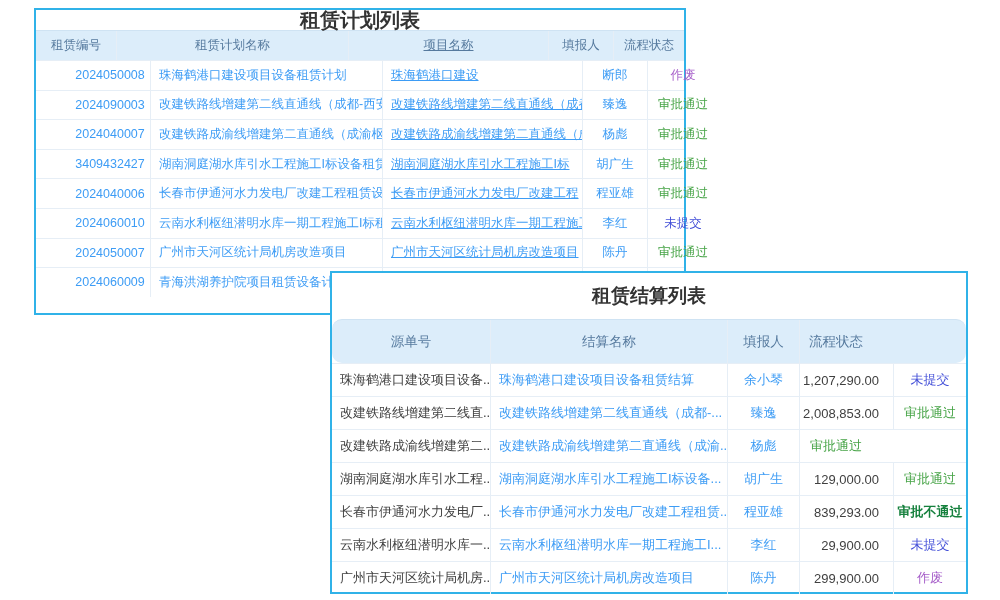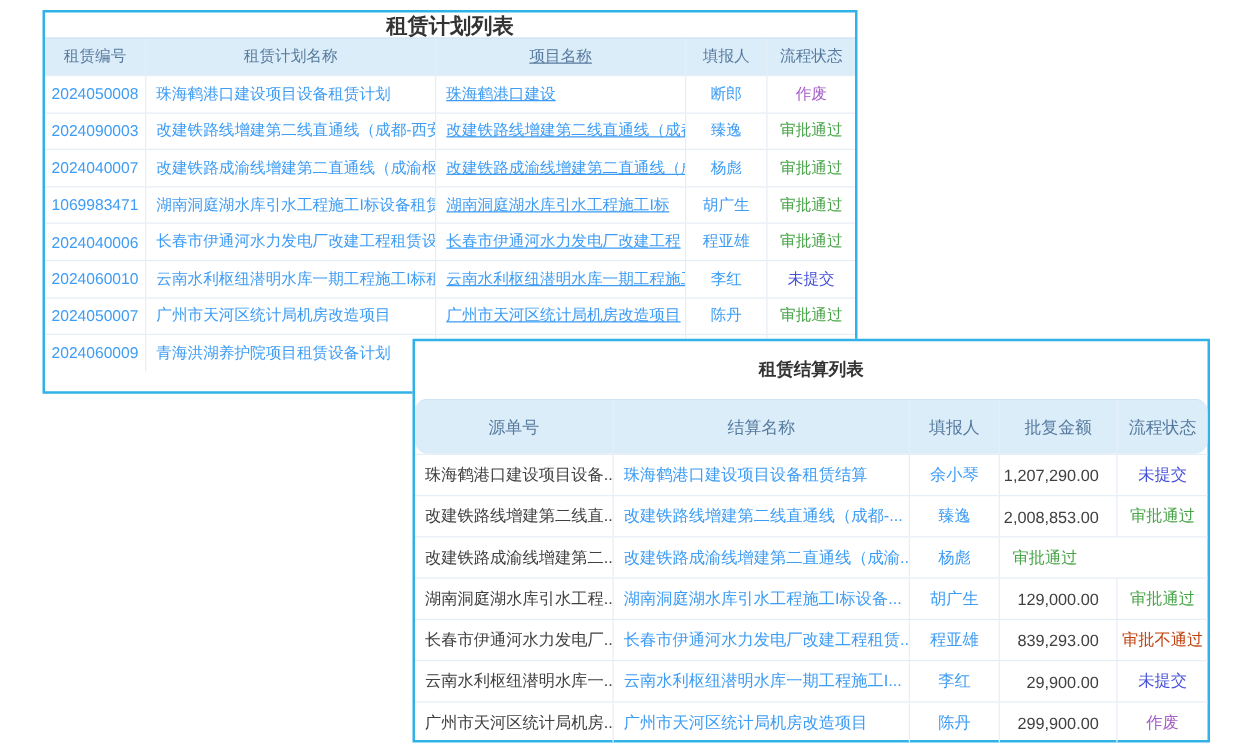--- a/index.html
+++ b/index.html
@@ -12,28 +12,28 @@
     --row-divider:#e6eef6;
   }
   *{box-sizing:border-box;margin:0;padding:0;}
   html,body{width:1000px;height:600px;overflow:hidden;background:#ffffff;
     font-family:"Liberation Sans","DejaVu Sans",sans-serif;}
   .card{position:absolute;background:#ffffff;border:2px solid var(--card-border);}
   .card1{left:34px;top:8px;width:652px;height:307px;z-index:1;}
   .card2{left:330px;top:271px;width:638px;height:323px;z-index:2;}
   .card-title{display:flex;align-items:center;justify-content:center;
     font-weight:bold;color:var(--title-text);}
-  .card1 .card-title{height:20px;font-size:17px;}
-  .card2 .card-title{height:46px;font-size:14px;}
+  .card1 .card-title{height:20px;font-size:20px;}
+  .card2 .card-title{height:46px;font-size:19px;}
   .thead{display:flex;background:var(--header-bg);color:var(--header-text);
     border-top:1px solid #cfe3f3;}
   .card1 .thead{height:30px;font-size:12.5px;}
   .card2 .thead{height:44px;font-size:13.5px;border-radius:10px;}
   .row{display:flex;border-top:1px solid var(--row-divider);}
-  .card1 .row{height:29.6px;font-size:12.5px;}
+  .card1 .row{height:29.6px;font-size:12.5px;padding-left:34px;}
   .card2 .row{height:33px;font-size:13px;}
   .cell,.hcell{display:flex;align-items:center;padding:0 8px;
     white-space:nowrap;overflow:hidden;border-right:1px solid var(--row-divider);
     flex:0 0 auto;}
   .cell:last-child,.hcell:last-child{border-right:none;}
   .hcell{justify-content:center;}
   .center{justify-content:center;}
   .left{justify-content:flex-start;}
   .right{justify-content:flex-end;padding-right:14px;}
   .link{color:var(--link-blue);}
@@ -79,21 +79,21 @@
         <div class="cell t1 c4 center" style="color: rgb(71, 164, 71);">审批通过</div>
       </div>
       <div class="row">
         <div class="cell t1 c0 link center">2024040007</div>
         <div class="cell t1 c1 link left">改建铁路成渝线增建第二直通线（成渝枢...</div>
         <div class="cell t1 c2 link left">改建铁路成渝线增建第二直通线（成...</div>
         <div class="cell t1 c3 link center">杨彪</div>
         <div class="cell t1 c4 center" style="color: rgb(71, 164, 71);">审批通过</div>
       </div>
       <div class="row">
-        <div class="cell t1 c0 link center">1069983471</div>
+        <div class="cell t1 c0 link center">3409432427</div>
         <div class="cell t1 c1 link left">湖南洞庭湖水库引水工程施工I标设备租赁...</div>
         <div class="cell t1 c2 link left">湖南洞庭湖水库引水工程施工I标</div>
         <div class="cell t1 c3 link center">胡广生</div>
         <div class="cell t1 c4 center" style="color: rgb(71, 164, 71);">审批通过</div>
       </div>
       <div class="row">
         <div class="cell t1 c0 link center">2024040006</div>
         <div class="cell t1 c1 link left">长春市伊通河水力发电厂改建工程租赁设...</div>
         <div class="cell t1 c2 link left">长春市伊通河水力发电厂改建工程</div>
         <div class="cell t1 c3 link center">程亚雄</div>
@@ -122,21 +122,20 @@
       </div>
     </div>
 </div>
 
 <div class="card card2">
   <div class="card-title">租赁结算列表</div>
   <div class="thead">
       <div class="hcell t2 c0">源单号</div>
       <div class="hcell t2 c1">结算名称</div>
       <div class="hcell t2 c2">填报人</div>
-      <div class="hcell t2 c3">批复金额</div>
       <div class="hcell t2 c4">流程状态</div>
     </div>
   <div>
       <div class="row">
         <div class="cell t2 c0 dark left">珠海鹤港口建设项目设备...</div>
         <div class="cell t2 c1 link left">珠海鹤港口建设项目设备租赁结算</div>
         <div class="cell t2 c2 link center">余小琴</div>
         <div class="cell t2 c3 dark right">1,207,290.00</div>
         <div class="cell t2 c4 center" style="color: rgb(68, 80, 216);">未提交</div>
       </div>
@@ -158,21 +157,21 @@
         <div class="cell t2 c1 link left">湖南洞庭湖水库引水工程施工I标设备...</div>
         <div class="cell t2 c2 link center">胡广生</div>
         <div class="cell t2 c3 dark right">129,000.00</div>
         <div class="cell t2 c4 center" style="color: rgb(71, 164, 71);">审批通过</div>
       </div>
       <div class="row">
         <div class="cell t2 c0 dark left">长春市伊通河水力发电厂...</div>
         <div class="cell t2 c1 link left">长春市伊通河水力发电厂改建工程租赁...</div>
         <div class="cell t2 c2 link center">程亚雄</div>
         <div class="cell t2 c3 dark right">839,293.00</div>
-        <div class="cell t2 c4 center" style="color: #c2410c;">审批不通过</div>
+        <div class="cell t2 c4 center" style="color: #15803d; font-weight: bold;">审批不通过</div>
       </div>
       <div class="row">
         <div class="cell t2 c0 dark left">云南水利枢纽潜明水库一...</div>
         <div class="cell t2 c1 link left">云南水利枢纽潜明水库一期工程施工I...</div>
         <div class="cell t2 c2 link center">李红</div>
         <div class="cell t2 c3 dark right">29,900.00</div>
         <div class="cell t2 c4 center" style="color: rgb(68, 80, 216);">未提交</div>
       </div>
       <div class="row">
         <div class="cell t2 c0 dark left">广州市天河区统计局机房...</div>

